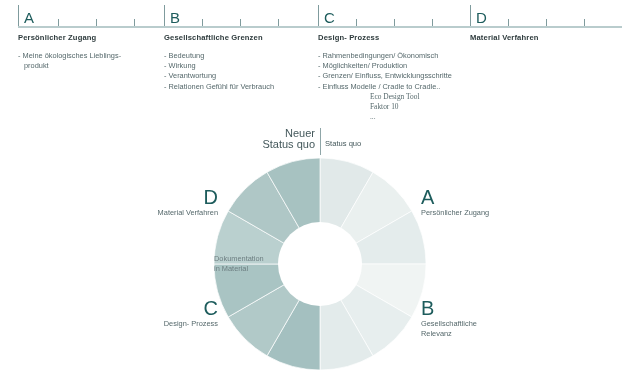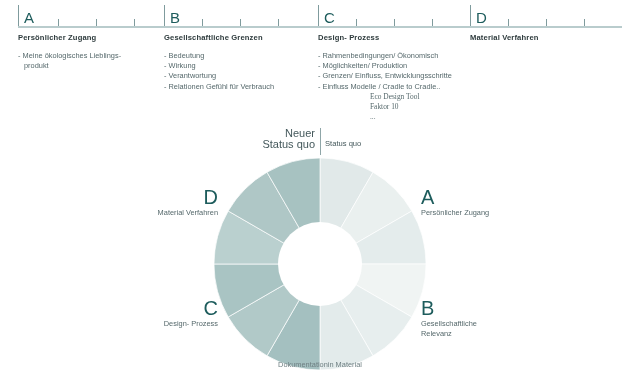--- a/index.html
+++ b/index.html
@@ -112,22 +112,22 @@
     position: absolute;
     left: 214px; top: 158px;
     width: 212px; height: 212px;
   }
   #donut-svg { display: block; }
   #donut-center-text {
     position: absolute;
     left: 0; top: 0;
     width: 212px; height: 212px;
     display: flex;
-    flex-direction: row;
-    align-items: flex-end;
+    flex-direction: column;
+    align-items: flex-start;
     justify-content: center;
     pointer-events: none;
   }
   #donut-center-text span {
     font-size: 7.4px;
     line-height: 10px;
     color: #6d7e81;
     text-align: center;
   }
 

